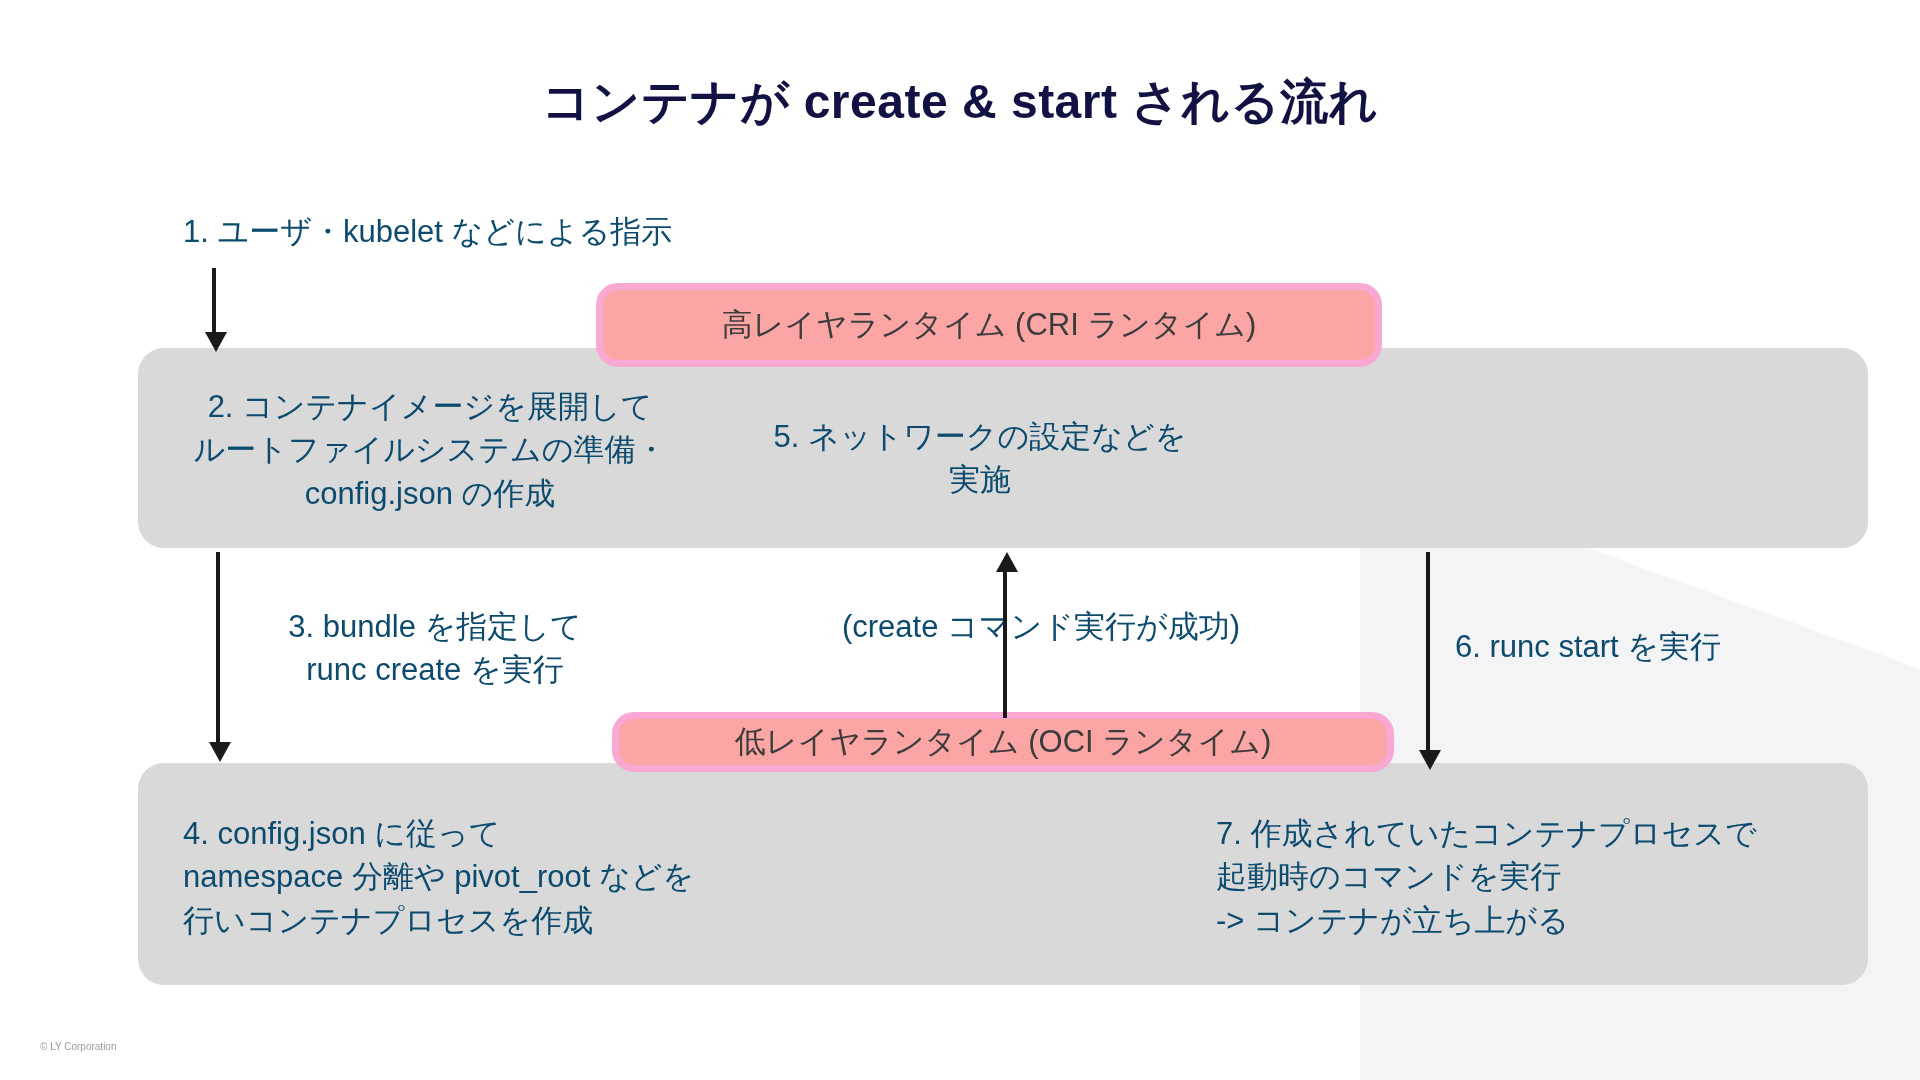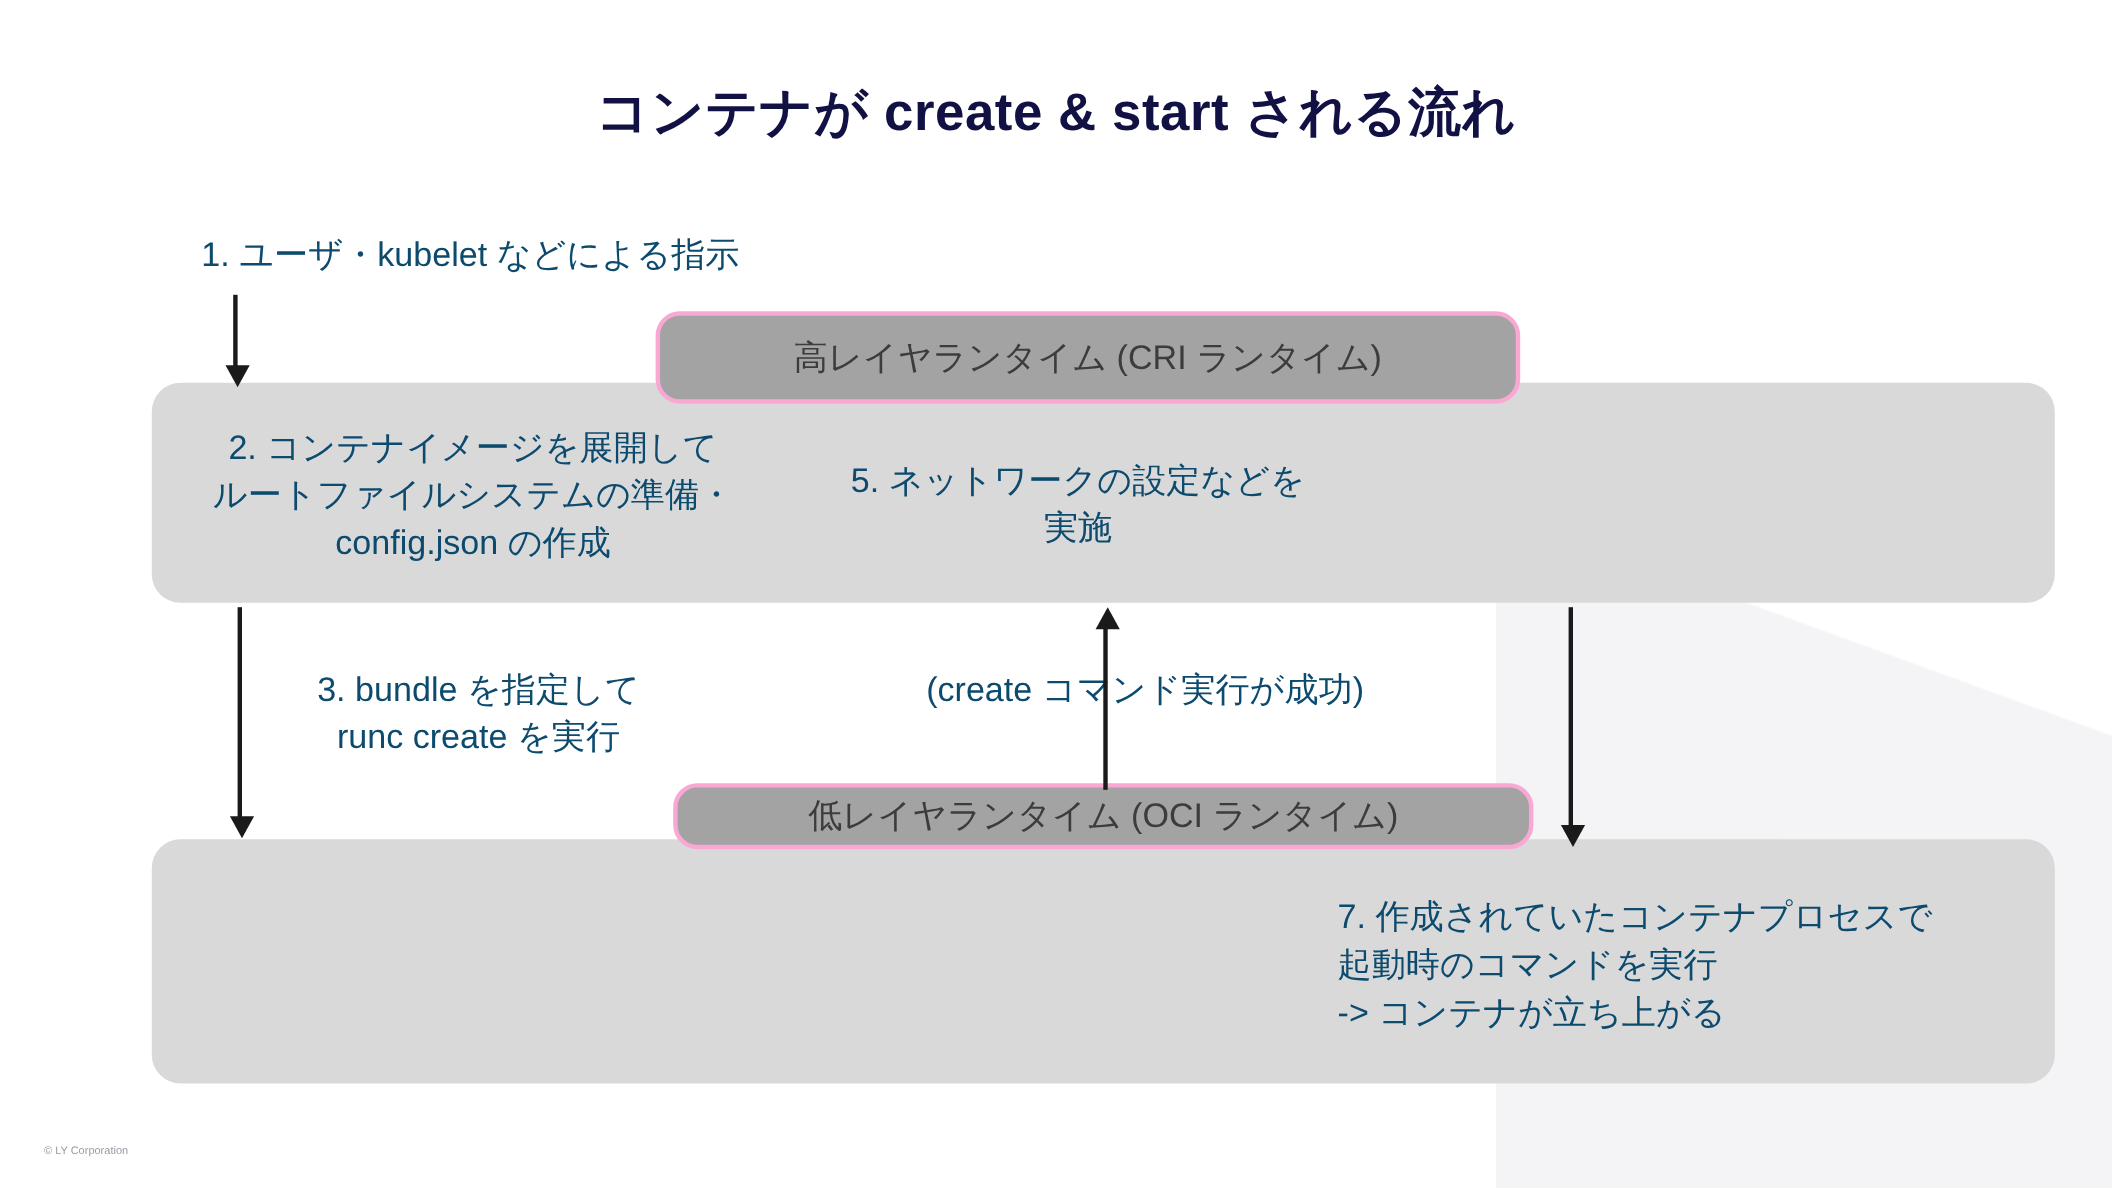--- a/index.html
+++ b/index.html
@@ -60,22 +60,22 @@
   #band-bottom {
     left: 138px;
     top: 763px;
     width: 1730px;
     height: 222px;
   }
 
   
   .runtime-box {
     position: absolute;
-    background: #a3a3a3;
-    border: 4px solid #f9a8d4;
+    background: #fca5a5;
+    border: 7px solid #f9a8d4;
     border-radius: 22px;
     color: #3c3c3c;
     font-size: 31px;
     display: flex;
     align-items: center;
     justify-content: center;
     box-sizing: border-box;
     white-space: nowrap;
   }
   #box-cri {
@@ -166,20 +166,24 @@
 
   <div class="steptext" id="step1">1. ユーザ・kubelet などによる指示</div>
   <div class="steptext" id="step2">2. コンテナイメージを展開して
 ルートファイルシステムの準備・
 config.json の作成</div>
   <div class="steptext" id="step5">5. ネットワークの設定などを
 実施</div>
   <div class="steptext" id="step3">3. bundle を指定して
 runc create を実行</div>
   <div class="steptext" id="create-ok">(create コマンド実行が成功)</div>
+  <div class="steptext" id="step6">6. runc start を実行</div>
+  <div class="steptext" id="step4">4. config.json に従って
+namespace 分離や pivot_root などを
+行いコンテナプロセスを作成</div>
   <div class="steptext" id="step7">7. 作成されていたコンテナプロセスで
 起動時のコマンドを実行
 -&gt; コンテナが立ち上がる</div>
 
   <div class="vline" id="a1-line"></div>
   <div class="head-down" id="a1-head"></div>
 
   <div class="vline" id="a2-line"></div>
   <div class="head-down" id="a2-head"></div>
 

